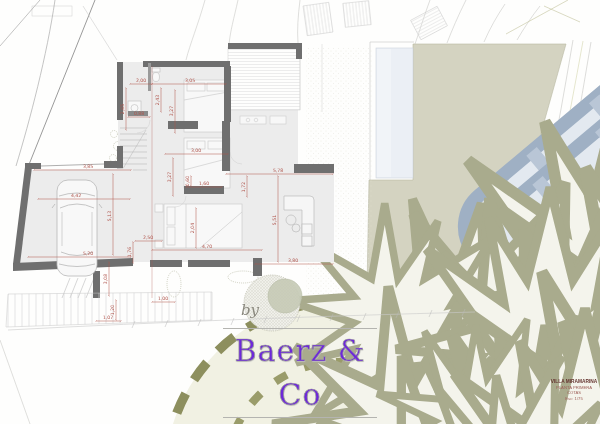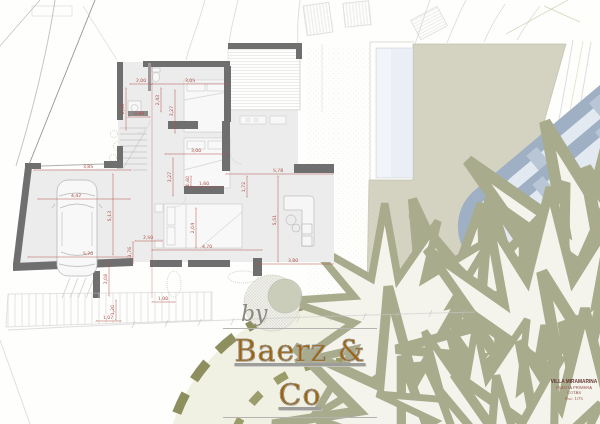--- a/index.html
+++ b/index.html
@@ -4,25 +4,25 @@
 <style>
   html,body{margin:0;padding:0;background:#ffffff;}
   .canvas{position:relative;width:600px;height:424px;background:#fefefd;overflow:hidden;
           font-family:"Liberation Sans",sans-serif;}
   svg{position:absolute;left:0;top:0;}
   .dim{font-family:"DejaVu Sans",sans-serif;font-size:4.6px;fill:#b0544b;text-anchor:middle;}
   
   .wm{position:absolute;left:223px;top:328px;width:154px;text-align:center;
       font-family:"DejaVu Serif",serif;color:#b5b5b2;pointer-events:none;}
   .wm-line{border-top:1px solid #b4b4b0;height:0;margin:0;}
-  .wm-brand{font-size:30px;line-height:44px;letter-spacing:1px;color:#a16207;
-            -webkit-text-stroke:0.7px #9d9d99;text-shadow:0.6px 0.8px 0.7px #c7c7c3;text-decoration:underline;}
+  .wm-brand{font-size:30px;line-height:44px;letter-spacing:1px;color:#6d28d9;
+            -webkit-text-stroke:0.7px #9d9d99;text-shadow:0.6px 0.8px 0.7px #c7c7c3;}
   .wm-tag{font-size:11.5px;letter-spacing:5px;color:#b1b1ad;margin-top:5px;margin-bottom:7px;}
   .wm-by{position:absolute;left:241px;top:301px;font-family:"DejaVu Serif",serif;
-         font-style:italic;font-size:22px;color:#8b897f;pointer-events:none;}
+         font-style:italic;font-size:15px;color:#8b897f;pointer-events:none;}
   
   .tb{position:absolute;left:550px;top:379px;width:48px;text-align:center;line-height:5.6px;}
   .tb-1{font-size:4.8px;font-weight:bold;color:#64332f;}
   .tb-2{font-size:4.2px;color:#9e5f58;}
 </style>
 </head>
 <body>
 
 <div class="canvas">
 <svg width="600" height="424" viewBox="0 0 600 424">

